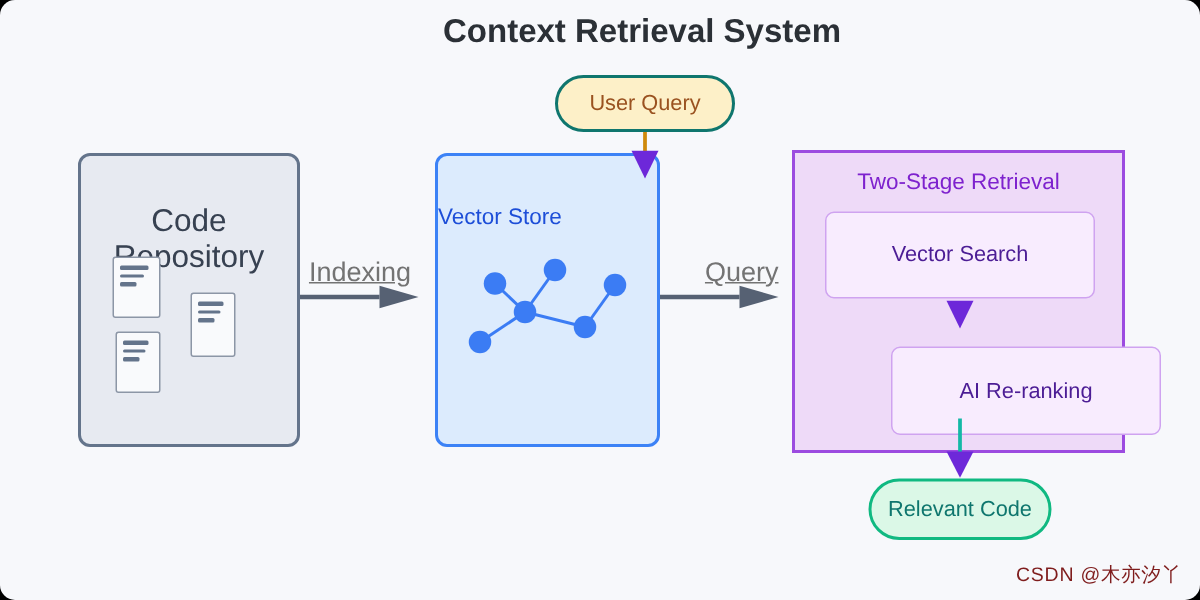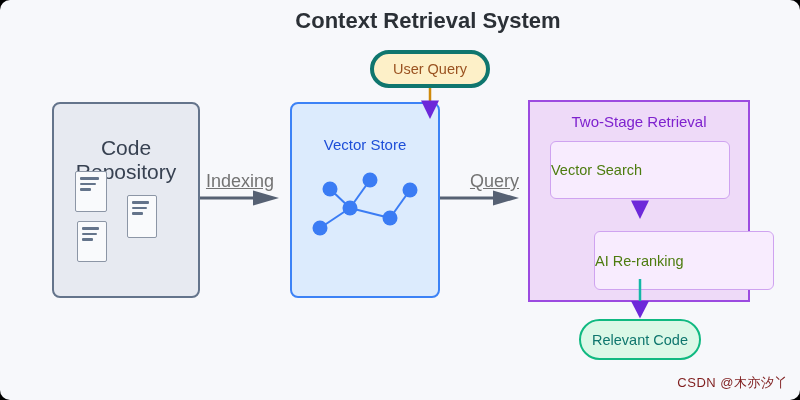--- a/index.html
+++ b/index.html
@@ -12,49 +12,49 @@
     position:absolute; top:8px; left:0; width:800px;
     text-align:center; font-size:22px; font-weight:bold; color:#2b3036;margin-left:28px;
   }
   
   .pill {
     position:absolute; display:flex; align-items:center; justify-content:center;
     font-size:14.5px; box-sizing:border-box;
   }
   .user-query {
     left:370px; top:50px; width:120px; height:38px; border-radius:19px;
-    background:#fdf0c8; border:4px solid #0f766e; color:#9a5220;
+    background:#fdf0c8; border:2px solid #0f766e; color:#9a5220;
   }
   .relevant-code {
     left:579px; top:319px; width:122px; height:41px; border-radius:21px;
     background:#dbf8e7; border:2px solid #10b981; color:#0f766e;
   }
   .big-box {
     position:absolute; box-sizing:border-box; border-radius:8px;
   }
   .code-repo {
     left:52px; top:102px; width:148px; height:196px;
     background:#e7eaf1; border:2px solid #64748b;
   }
   .code-repo .box-label { padding-top:32px; text-align:center; font-size:21px; color:#374151; }
   .vector-store {
     left:290px; top:102px; width:150px; height:196px;
     background:#dcebfd; border:2px solid #3c82f6;
   }
-  .vector-store .box-label { padding-top:32px; text-align:center; font-size:15px; color:#1d4ed8; }
+  .vector-store .box-label { padding-top:32px; text-align:left; font-size:15px; color:#1d4ed8; }
   .two-stage {
     left:528px; top:100px; width:222px; height:202px; border-radius:0;
     background:#eedaf8; border:2px solid #9c4be0;
   }
   .two-stage .box-label { padding-top:11px; text-align:center; font-size:15px; color:#7e22ce; }
   .inner-box {
     position:absolute; left:20px; width:180px; height:58px; box-sizing:border-box;
     background:#f8ecfe; border:1.5px solid #cfa3f0; border-radius:6px;
-    display:flex; align-items:center; 
-    font-size:14.5px; color:#4d7c0f;
+    display:flex; align-items:center; justify-content:center;
+    font-size:14.5px; color:#4c1d95;
   }
   .inner-vector-search { top:39px; }
   .inner-ai-rerank { top:129px; height:59px;margin-left:44px; }
   
   .doc {
     position:absolute; box-sizing:border-box;
     background:#f9fafc; border:1.5px solid #8c96a6; border-radius:2px;
   }
   .doc .ln { height:2.5px; background:#64748b; margin:3px 0 0 4px; border-radius:1px; }
   .doc .ln:first-child { margin-top:5px; }

